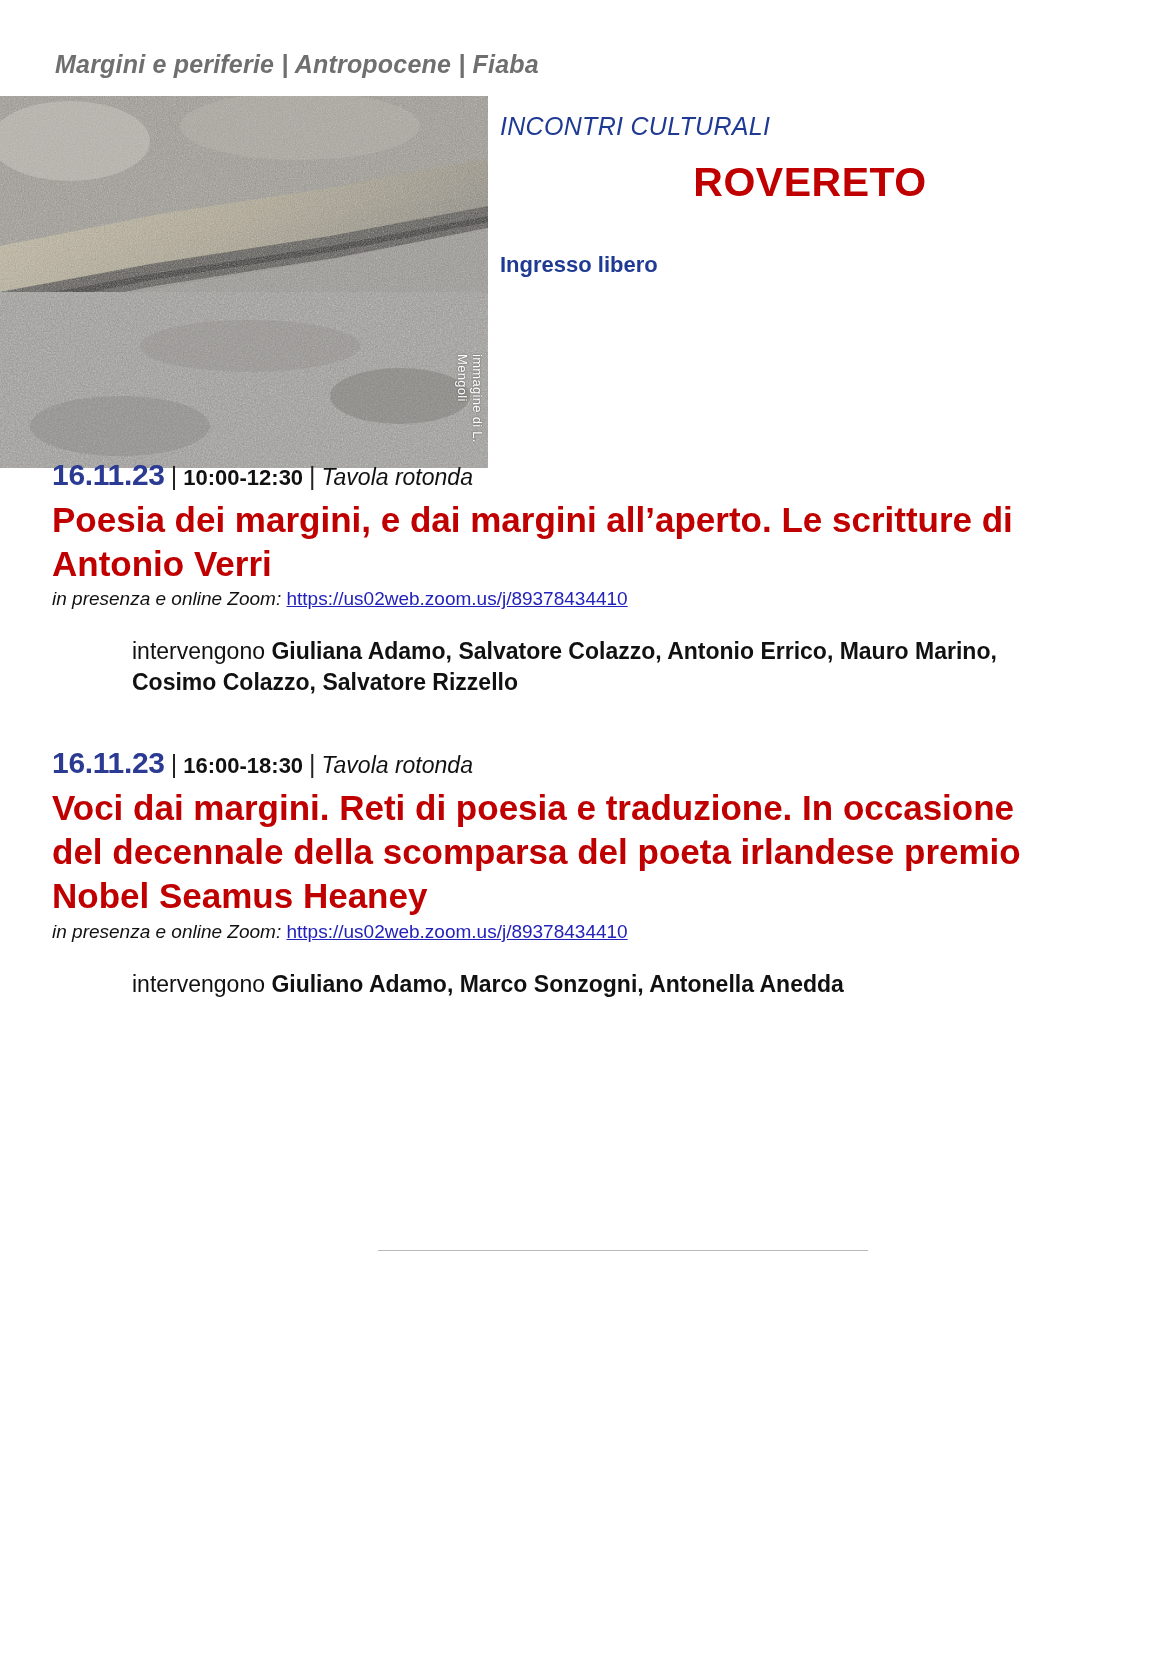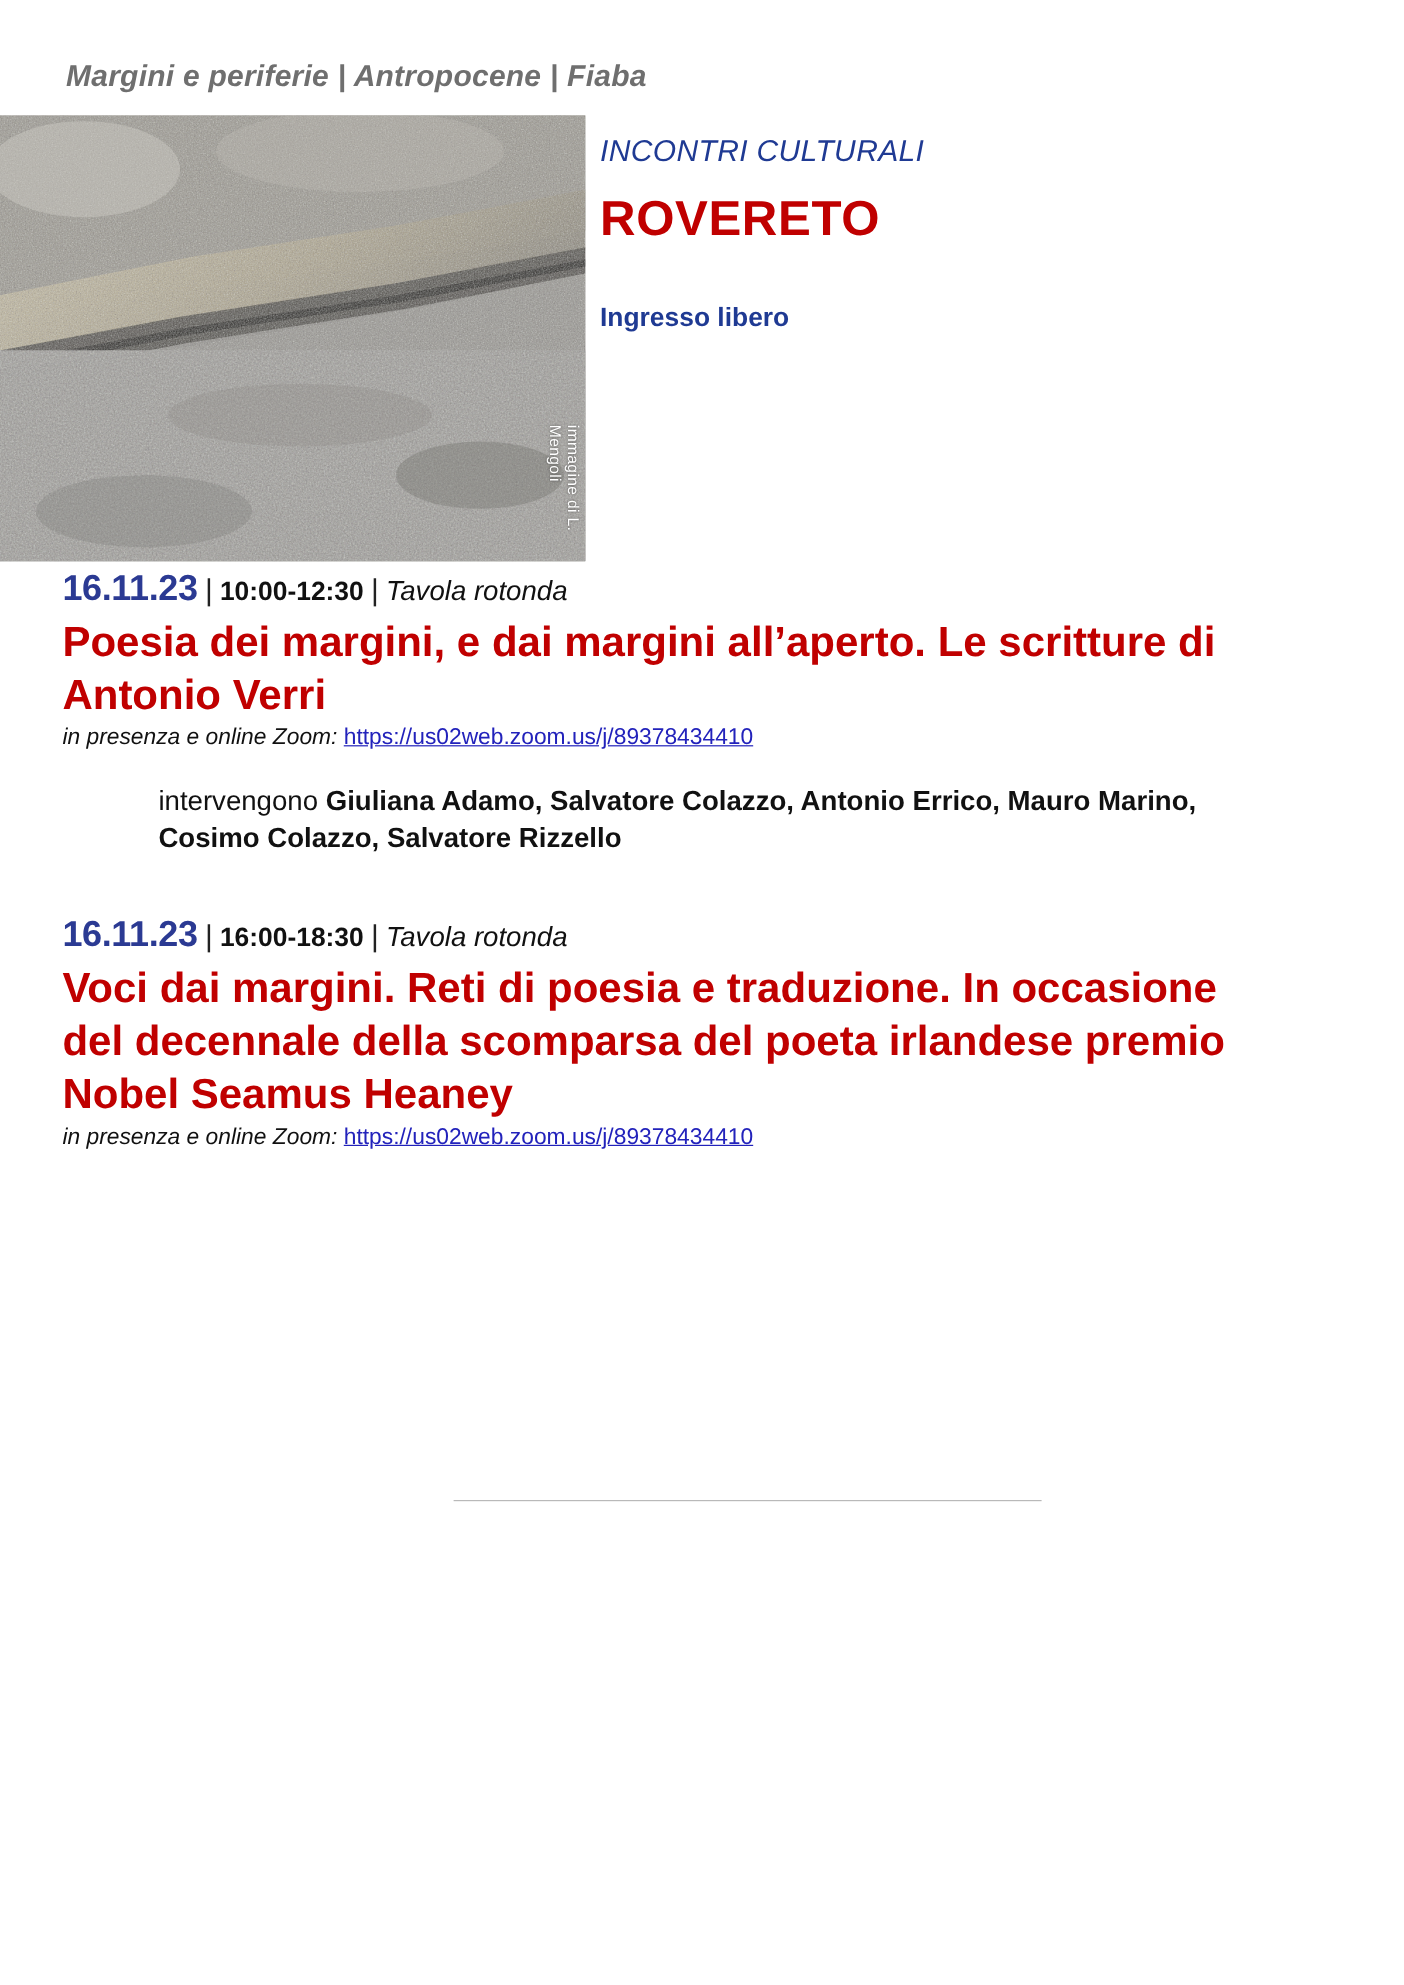--- a/index.html
+++ b/index.html
@@ -37,33 +37,34 @@
 
   
   .venue{position:absolute;left:500px;top:112px;width:620px;}
   .venue .sub{
     font-size:25px;font-style:italic;color:#1f3a93;font-weight:500;
     letter-spacing:.3px;margin:0 0 18px 0;
   }
   .venue .city{
     font-size:41px;font-weight:bold;color:#c00000;margin:0 0 22px 0;
     letter-spacing:.5px;
+    text-align:center;
   }
   .venue .place{
     font-size:30px;font-weight:bold;color:#1a1a1a;line-height:1.28;margin:0;
   }
   .venue .free{
     font-size:22px;font-weight:bold;color:#1f3a93;margin:46px 0 0 0;
   }
   .venue .mode{
     font-size:22px;font-style:italic;color:#1f3a93;margin:0;
   }
 
   
-  .events{position:absolute;left:52px;top:474px;width:1010px;}
+  .events{position:absolute;left:52px;top:458px;width:1010px;}
   .event{margin-bottom:30px;}
   .ev-meta{white-space:nowrap;margin-bottom:6px;}
   .ev-date{
     font-size:30px;font-weight:bold;color:#2b3a93;letter-spacing:-.3px;
   }
   .ev-sep{font-size:25px;color:#222;padding:0 6px;font-weight:400;}
   .ev-time{font-size:22px;font-weight:bold;color:#111;}
   .ev-kind{font-size:23px;font-style:italic;color:#111;}
   .ev-title{
     font-size:35px;font-weight:bold;color:#c00000;line-height:1.26;
@@ -181,20 +182,24 @@
 
     <div class="event" style="margin-top:48px;">
       <div class="ev-meta">
         <span class="ev-date">16.11.23</span><span class="ev-sep">|</span><span class="ev-time">16:00-18:30</span><span class="ev-sep">|</span><span class="ev-kind">Tavola rotonda</span>
       </div>
       <div class="ev-title">Voci dai margini. Reti di poesia e traduzione. In occasione del decennale della scomparsa del poeta irlandese premio Nobel Seamus Heaney</div>
       <div class="ev-online">
         <span>in presenza e online Zoom:</span>
         <a href="#">https://us02web.zoom.us/j/89378434410</a>
       </div>
+      <div class="ev-speakers">
+        <span class="lead">intervengono</span>
+        <span class="names">Giuliano Adamo, Marco Sonzogni, Antonella Anedda</span>
+      </div>
     </div>
 
   </div>
 
   <div class="divider"></div>
 
   <div class="footer">
 
     
     

